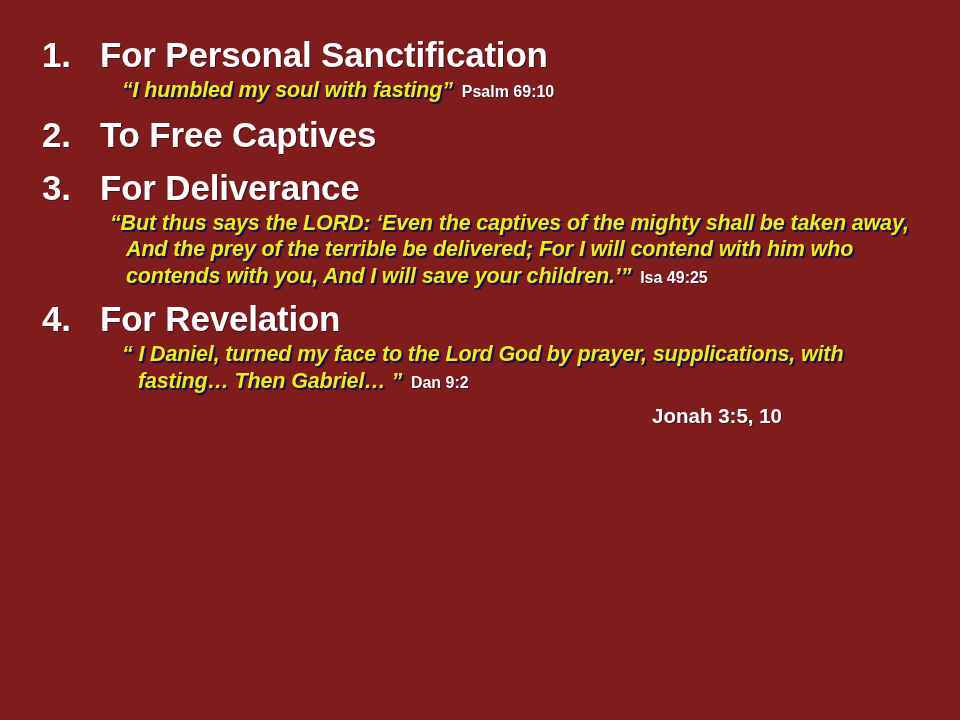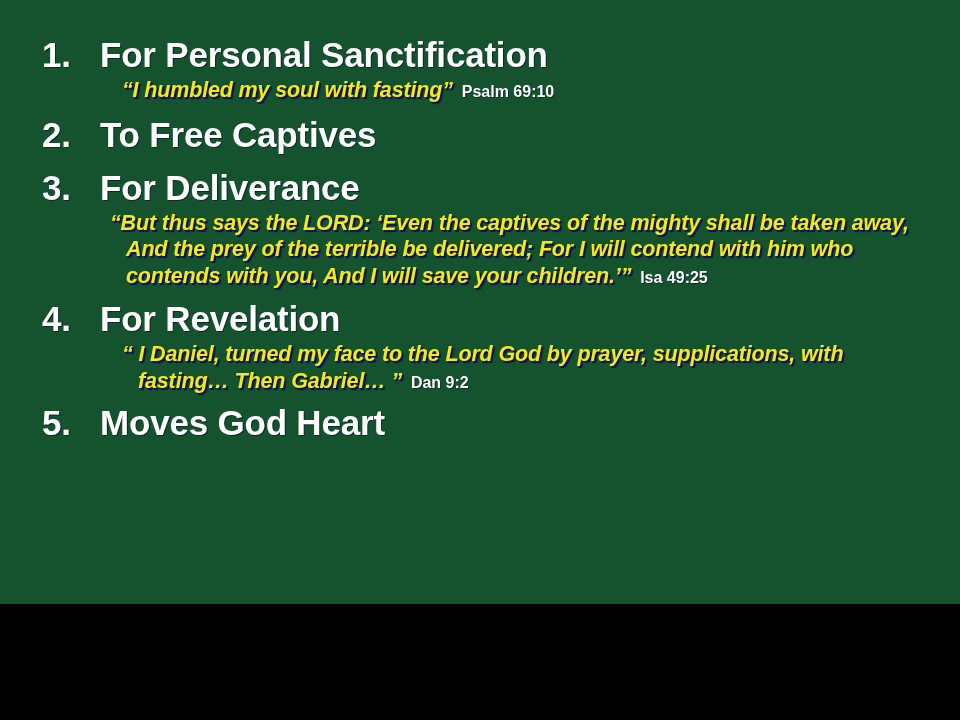--- a/index.html
+++ b/index.html
@@ -14,22 +14,22 @@
     overflow: hidden;
     font-family: "Liberation Sans", sans-serif;
     background: #000000;
     color: #FFFFFF;
     -webkit-font-smoothing: antialiased;
   }
 
   #slide {
     position: relative;
     width: 960px;
-    height: 604px;
-    background: #14532d;
+    height: 720px;
+    background: #7f1d1d;
     box-sizing: border-box;
     padding: 33px 0 16px 0;
   }
 
   .item {
     position: relative;
     display: block;
   }
 
   
@@ -139,18 +139,16 @@
       <span class="num">4.</span><span class="htext">For Revelation</span>
     </div>
     <div class="quote">
       <span>“ I Daniel, turned my face to the Lord God by prayer, supplications, with fasting… Then Gabriel… ”</span><span class="ref">&nbsp;&nbsp;Dan 9:2</span>
     </div>
   </div>
 
   <div class="gap-d"></div>
 
   <div class="item">
-    <div class="heading">
-      <span class="num">5.</span><span class="htext">Moves God Heart</span>
-    </div>
+    <div class="ref-line">Jonah 3:5, 10</div>
   </div>
 
 </div>
 
 </body></html>

